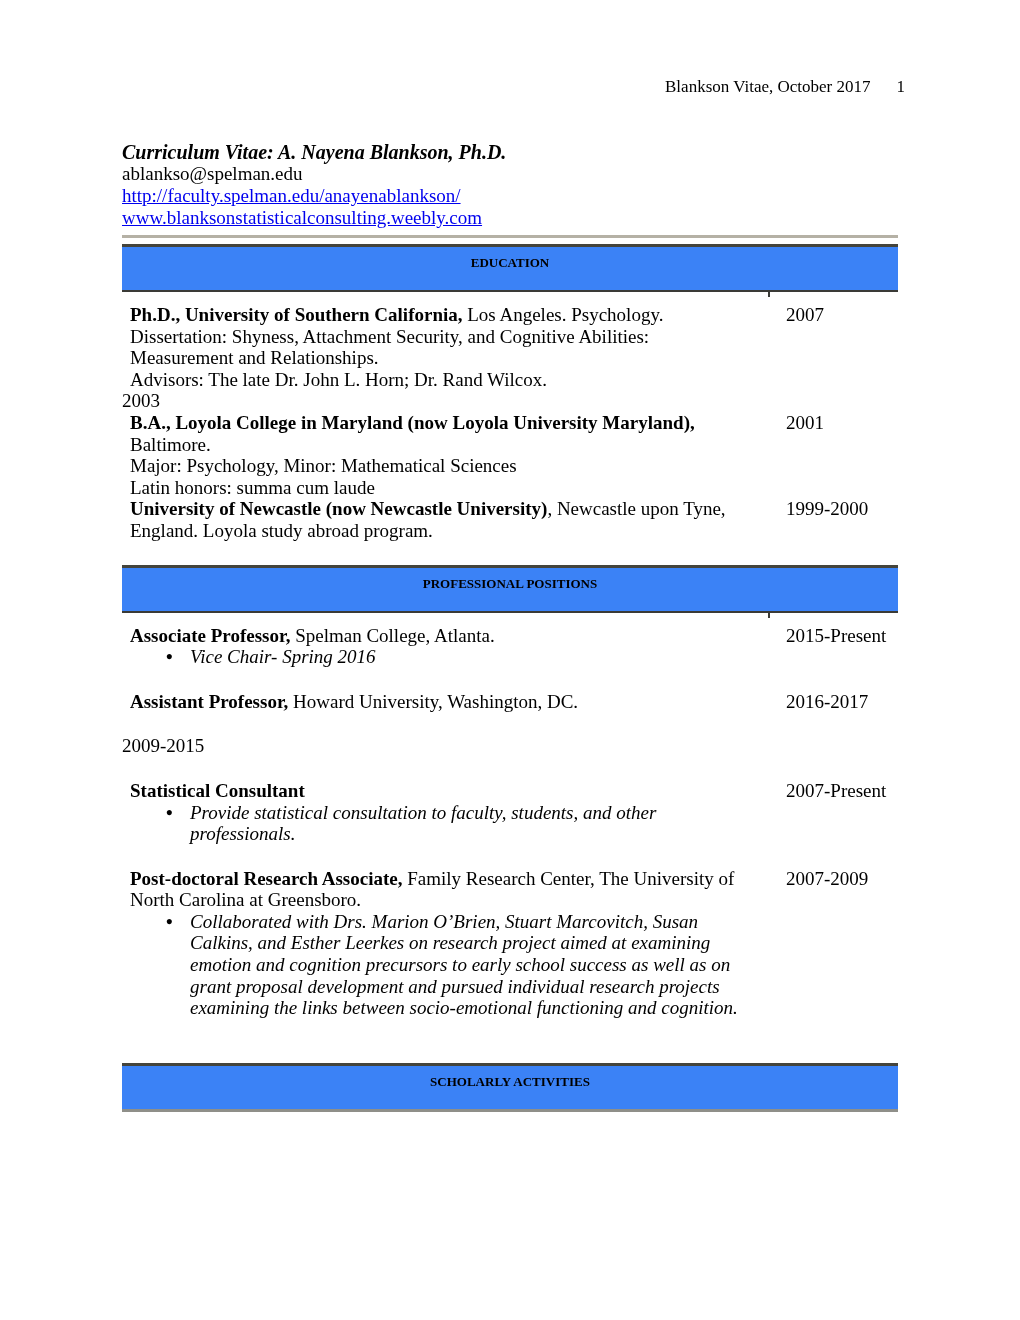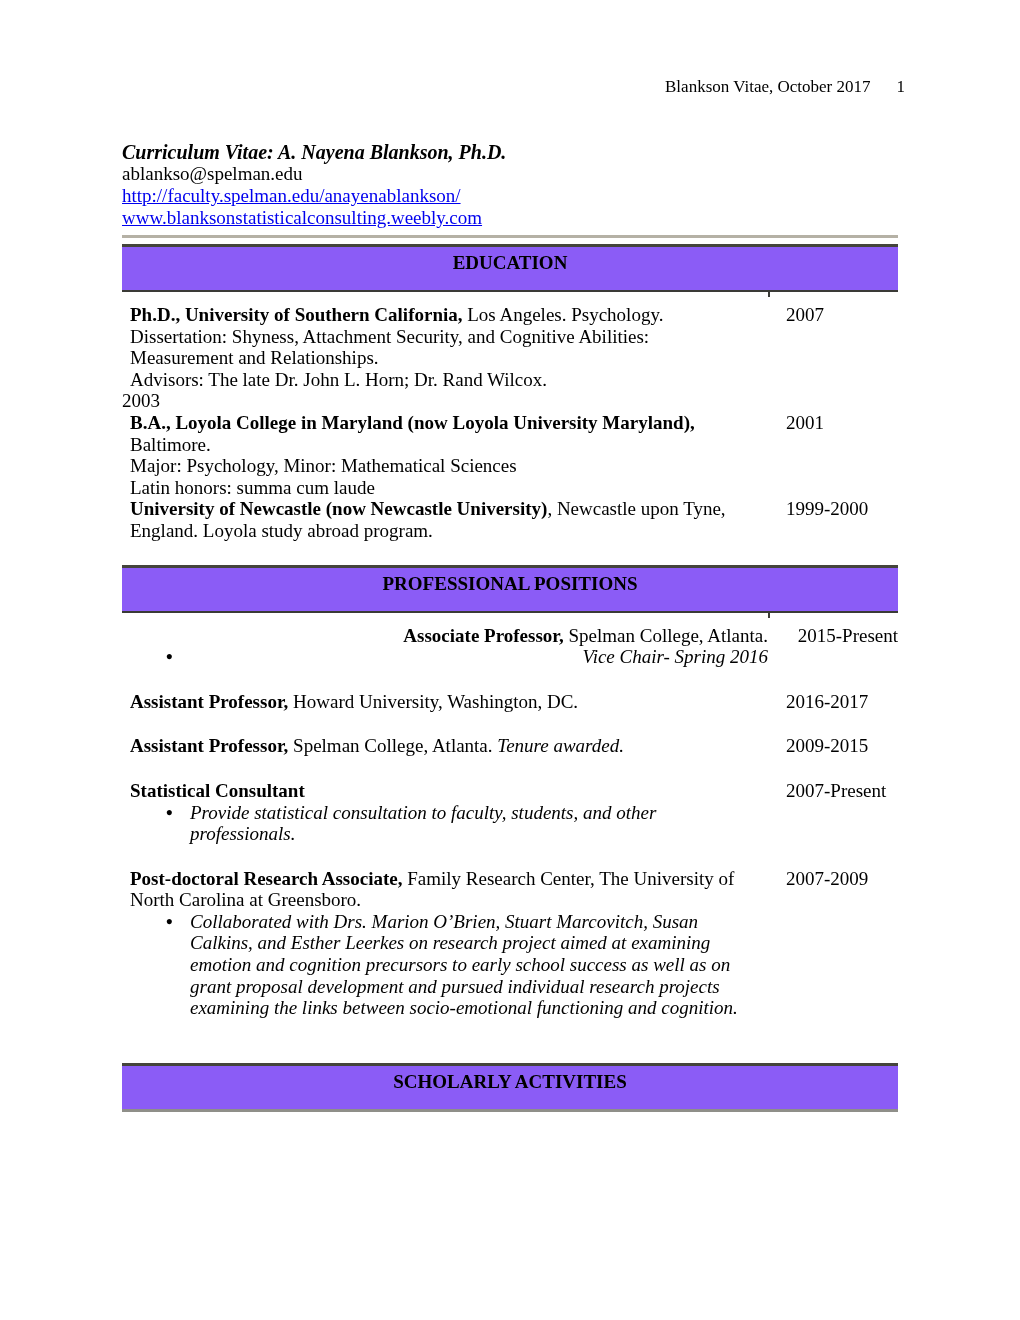--- a/index.html
+++ b/index.html
@@ -29,26 +29,26 @@
   a.doc-link { color: #0000EE; text-decoration: underline; }
 
   .content { margin: 0 122px; position: relative; }
 
   .rule-light {
     height: 3px; background: #b5b1a5;
     margin-top: 6px;
   }
   .section-bar {
     margin-top: 6px;
-    background: #8b5cf6;
+    background: #3b82f6;
     border-top: 3px solid #44443c;
     border-bottom: 2px solid #3a3a36;
     text-align: center;
     font-weight: bold;
-    font-size: 19px;
+    font-size: 13px;
     line-height: 22px;
     padding: 5px 0 16px 0;
     position: relative;
   }
   .section-bar.tick::after {
     content: "";
     position: absolute;
     left: 646px; top: 100%;
     width: 2px; height: 7px;
     background: #3a3a36;
@@ -60,21 +60,21 @@
   .row { display: flex; align-items: flex-start; gap: 18px; }
   .row-main { flex: 0 0 646px; padding-left: 8px; box-sizing: border-box; }
   .row-year { flex: 1 1 auto; padding-left: 0; white-space: nowrap; }
 
   .line1 { white-space: nowrap; }
   .cont { white-space: pre-line; }
   b.seg { font-weight: bold; }
   i.seg { font-style: italic; }
 
   .pp-row { margin-top: 23px; }
-  .pp-row.first { margin-top: 0; text-align: right; }
+  .pp-row.first { margin-top: 0; }
 
   ul.bullets {
     list-style: none;
     margin: 0; padding: 0 0 0 36px;
   }
   ul.bullets li {
     position: relative;
     padding-left: 24px;
     font-style: italic;
     white-space: pre-line;
@@ -163,23 +163,20 @@
     </div>
 
     <div class="row pp-row">
       <div class="row-main">
         <div class="line1"><b class="seg">Assistant Professor,</b><span> Howard University, Washington, DC.</span></div>
       </div>
       <div class="row-year">2016-2017</div>
     </div>
 
     <div class="row pp-row">
-      <div class="row-main">
-        <div class="line1"><b class="seg">Assistant Professor,</b><span> Spelman College, Atlanta. </span><i class="seg">Tenure awarded.</i></div>
-      </div>
       <div class="row-year">2009-2015</div>
     </div>
 
     <div class="row pp-row">
       <div class="row-main">
         <div class="line1"><b class="seg">Statistical Consultant</b></div>
         <ul class="bullets">
           <li>Provide statistical consultation to faculty, students, and other
 professionals.</li>
         </ul>

